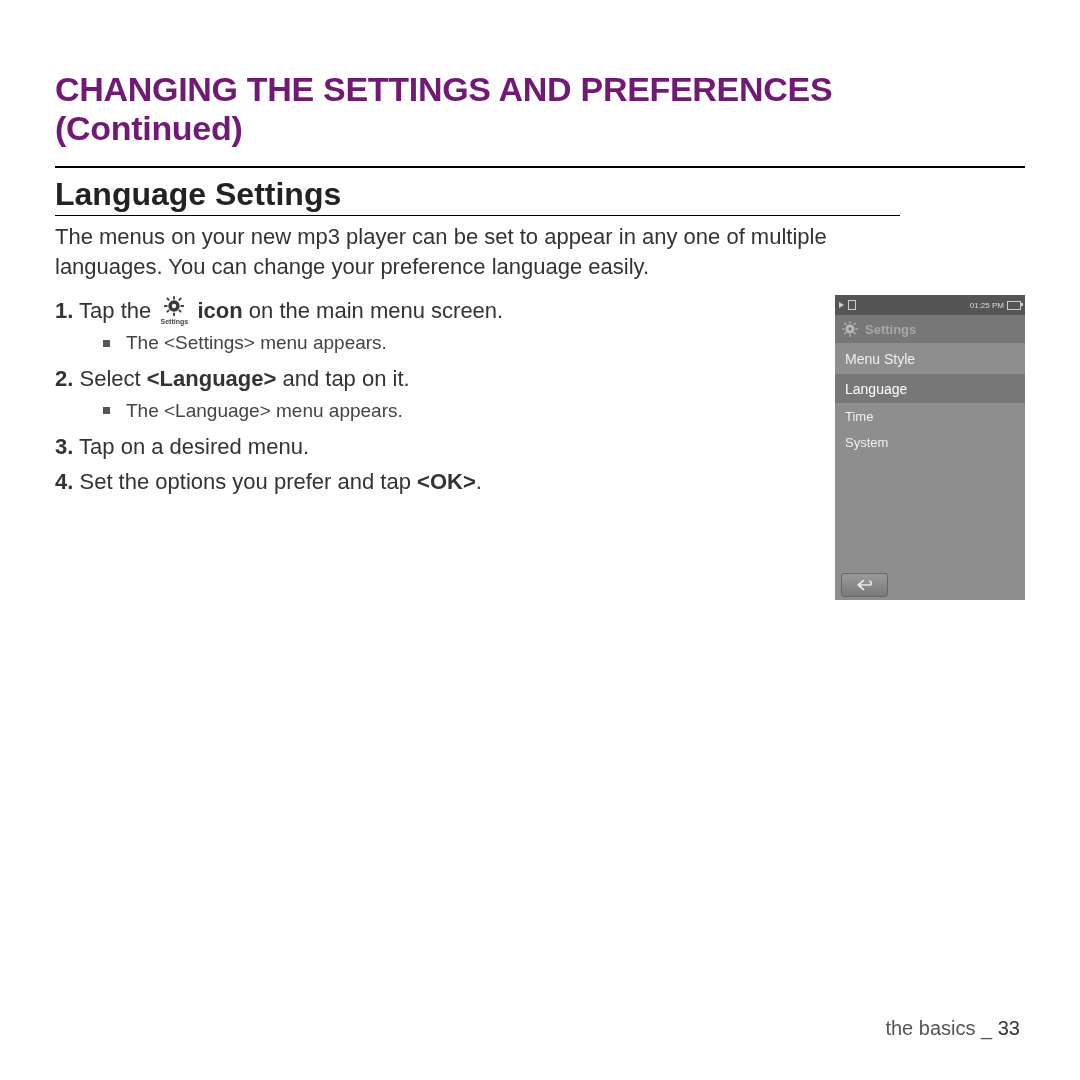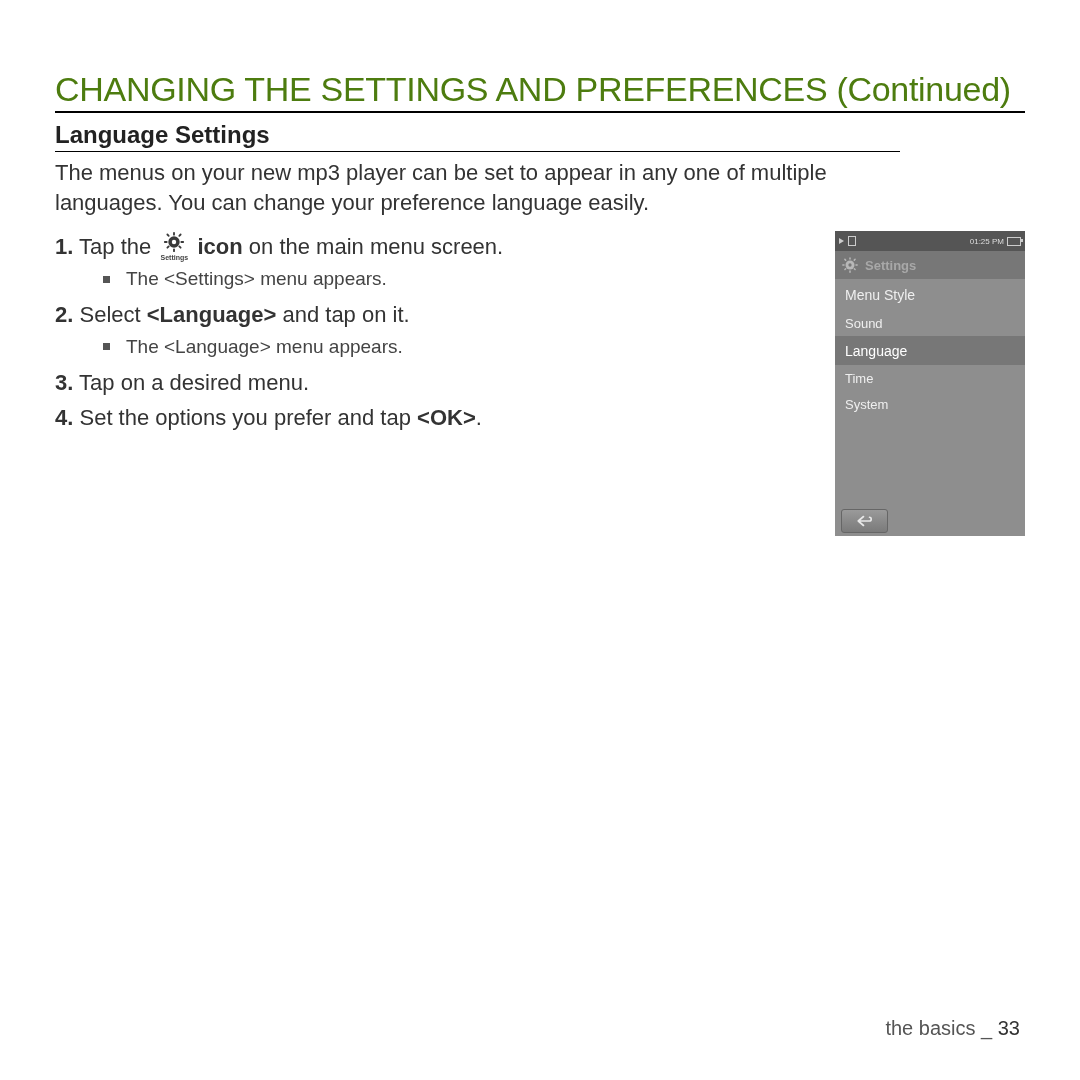--- a/index.html
+++ b/index.html
@@ -13,29 +13,29 @@
   }
   .page {
     position: relative;
     width: 1080px;
     height: 1080px;
     box-sizing: border-box;
     padding: 70px 55px 0 55px;
   }
   .main-heading {
     font-size: 34px;
-    font-weight: normal;
-    color: #4d7c0f;
+    font-weight: bold;
+    color: #701a75;
     border-bottom: 2px solid #000;
-    padding-bottom: 2px;
+    padding-bottom: 18px;
     margin-bottom: 8px;
     letter-spacing: -0.3px;
   }
   .sub-heading {
-    font-size: 24px;
+    font-size: 32px;
     font-weight: bold;
     color: #222;
     border-bottom: 1.5px solid #000;
     padding-bottom: 2px;
     margin: 0 125px 6px 0;
   }
   .intro {
     font-size: 22px;
     line-height: 1.35;
     color: #333;
@@ -249,21 +249,20 @@
             <rect x="4" y="4" width="3.5" height="2" rx="1" transform="rotate(45 5.7 5)"></rect>
             <rect x="16.5" y="16.5" width="3.5" height="2" rx="1" transform="rotate(45 18.2 17.5)"></rect>
             <rect x="16.5" y="4" width="3.5" height="2" rx="1" transform="rotate(-45 18.2 5)"></rect>
             <rect x="4" y="16.5" width="3.5" height="2" rx="1" transform="rotate(-45 5.7 17.5)"></rect>
           </g>
         </svg>
         <span>Settings</span>
       </div>
       <div class="menu-list">
         <div class="menu-item big">Menu Style</div>
-        <div class="menu-item">Sound</div>
         <div class="menu-item sel">Language</div>
         <div class="menu-item">Time</div>
         <div class="menu-item">System</div>
       </div>
       <div class="bottom-bar">
         <div class="back-btn">
           <svg width="18" height="14" viewBox="0 0 24 16">
             <path d="M10 2 L3 8 L10 14 M3 8 H18 C21 8 21 3 18 3" fill="none" stroke="#e8e8e8" stroke-width="2.2" stroke-linecap="round" stroke-linejoin="round"></path>
           </svg>
         </div>

